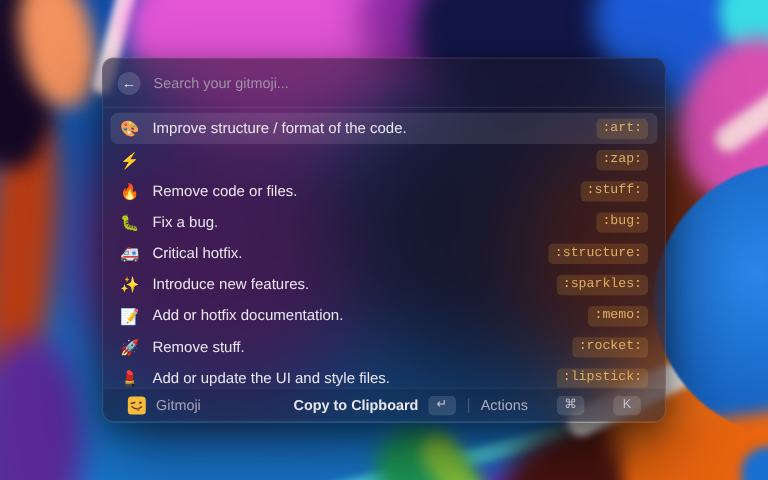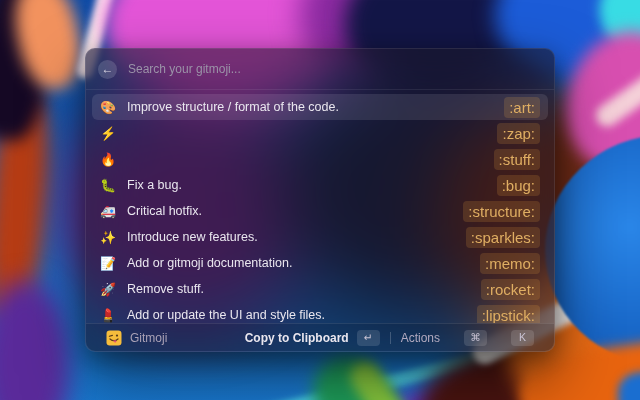--- a/index.html
+++ b/index.html
@@ -78,24 +78,24 @@
 
   .list { flex:1; padding:4px 6px 2px 6px; overflow:hidden; }
   .row {
     height:26px; display:flex; align-items:center;
     padding:0 8px; border-radius:6px;
   }
   .row.selected { background:var(--selection, rgba(255,255,255,0.10)); }
   .row .emoji { width:20px; flex:0 0 20px; font-size:13px; line-height:1; text-align:left; }
   .row .label { font-size:12.5px; color:#eae7ef; margin-left:7px; white-space:nowrap; }
   .row .tag {
-    margin-left:auto; font-size:15px; line-height:1;
+    margin-left:auto; font-size:11px; line-height:1;
     color:var(--tag-text, #dfae63);
     background:var(--tag-bg, rgba(255,178,66,0.16));
-    padding:3px 5px 3px; border-radius:4px; white-space:nowrap;
+    padding:3px 5px 3px; border-radius:4px; white-space:nowrap;font-family:Liberation Mono, monospace;
   }
 
   .footer {
     flex:0 0 27px; height:27px; display:flex; align-items:center;
     padding:0 20px; border-top:1px solid rgba(255,255,255,0.09);
     background:rgba(0,0,0,0.10);
     border-radius:0 0 10px 10px;
   }
   .applogo { width:16px; height:16px; flex:0 0 16px; }
   .appname { margin-left:8px; font-size:12px; color:#aaa2b6; }
@@ -162,20 +162,21 @@
           <span class="tag">:art:</span>
         </div>
 
         <div class="row">
           <span class="emoji">⚡</span>
           <span class="tag">:zap:</span>
         </div>
 
         <div class="row">
           <span class="emoji">🔥</span>
+          <span class="label">Remove code or files.</span>
           <span class="tag">:stuff:</span>
         </div>
 
         <div class="row">
           <span class="emoji">🐛</span>
           <span class="label">Fix a bug.</span>
           <span class="tag">:bug:</span>
         </div>
 
         <div class="row">
@@ -185,21 +186,21 @@
         </div>
 
         <div class="row">
           <span class="emoji">✨</span>
           <span class="label">Introduce new features.</span>
           <span class="tag">:sparkles:</span>
         </div>
 
         <div class="row">
           <span class="emoji">📝</span>
-          <span class="label">Add or gitmoji documentation.</span>
+          <span class="label">Add or hotfix documentation.</span>
           <span class="tag">:memo:</span>
         </div>
 
         <div class="row">
           <span class="emoji">🚀</span>
           <span class="label">Remove stuff.</span>
           <span class="tag">:rocket:</span>
         </div>
 
         <div class="row">

